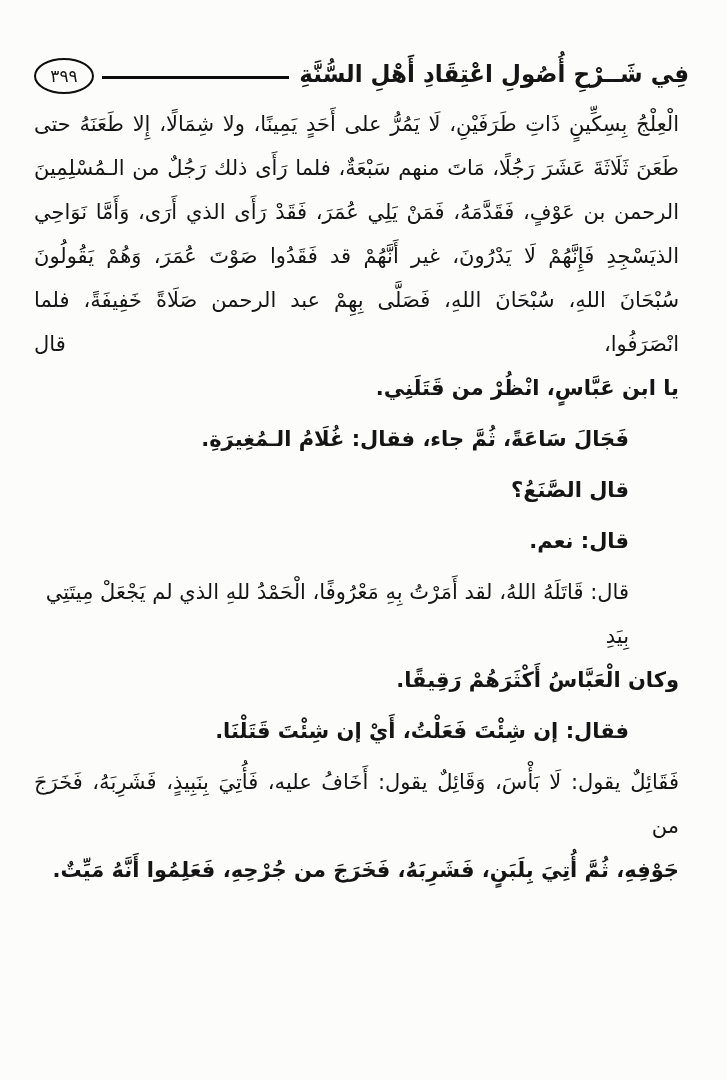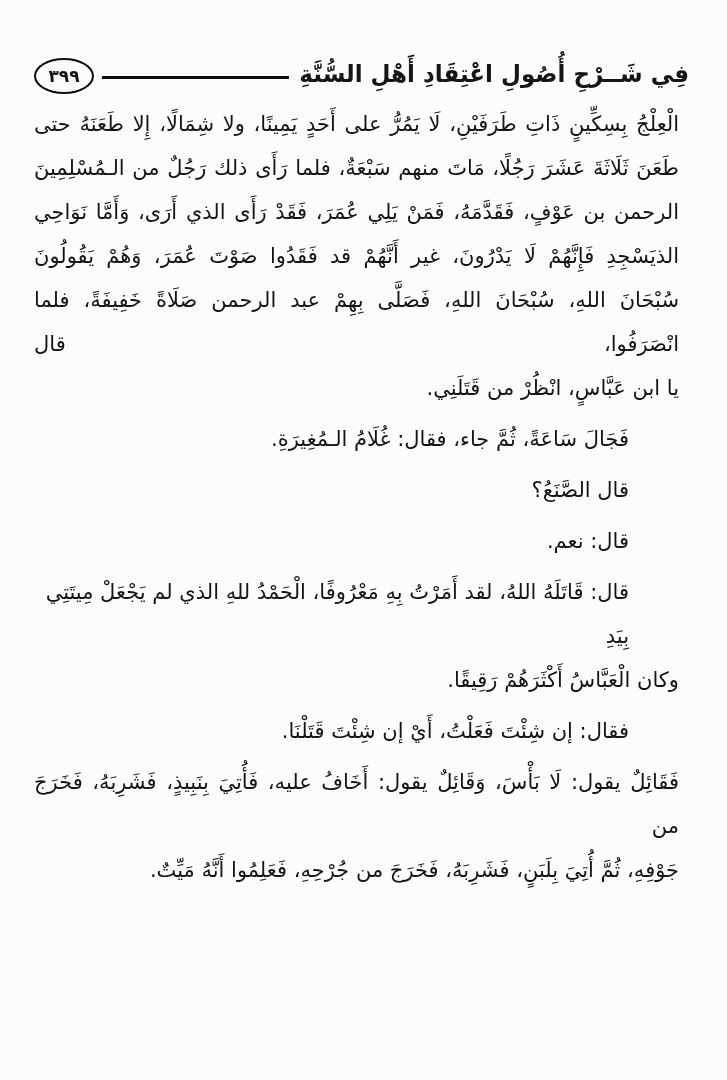--- a/index.html
+++ b/index.html
@@ -44,21 +44,21 @@
   .page-number-oval {
     flex: 0 0 auto;
     width: 60px;
     height: 36px;
     border: 2.5px solid #0c0c0c;
     border-radius: 50%;
     display: flex;
     align-items: center;
     justify-content: center;
     font-size: 17px;
-    font-weight: 700;
+    font-weight: 400;
     margin-top: 4px;
     box-sizing: border-box;
   }
   
   .content {
     margin: 2px 48px 0 34px;
     font-size: 21px;
     line-height: 44px;
   }
   .para {
@@ -67,20 +67,21 @@
   .ln {
     display: block;
     text-align: justify;
     text-align-last: justify;
     text-justify: inter-word;
     white-space: normal;
   }
   .ln.end {
     text-align: right;
     text-align-last: auto;
+    font-weight: bold;
   }
   .ln.ind {
     padding-right: 50px;
     text-align: right;
   }
 </style>
 </head>
 <body>
 
 <div class="page">

